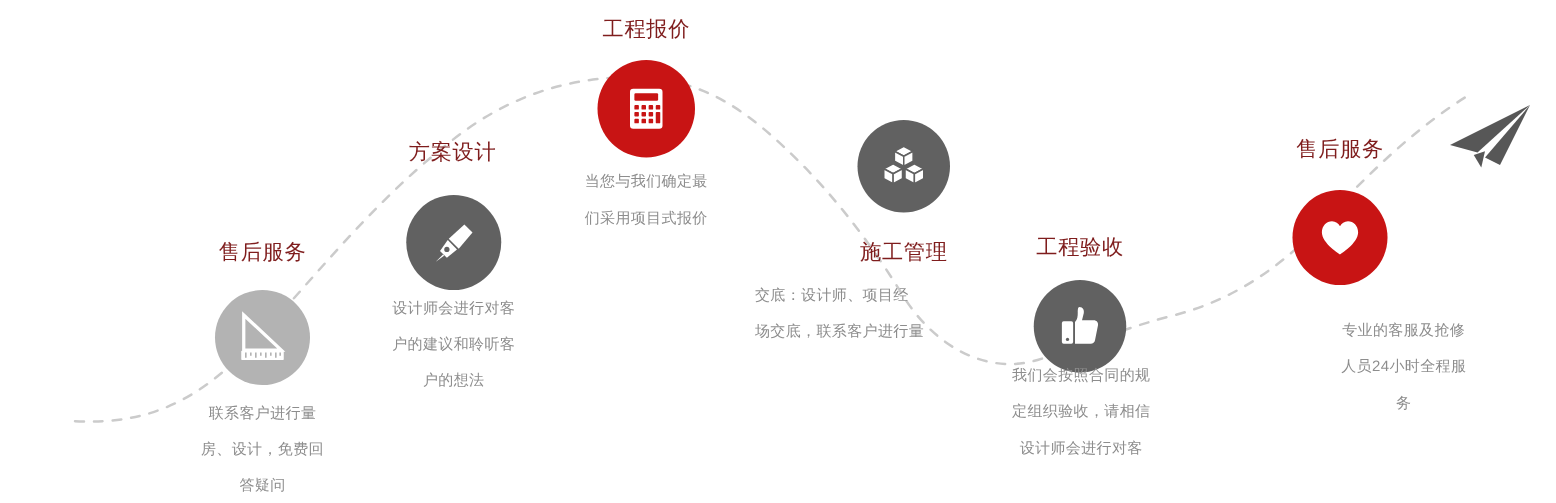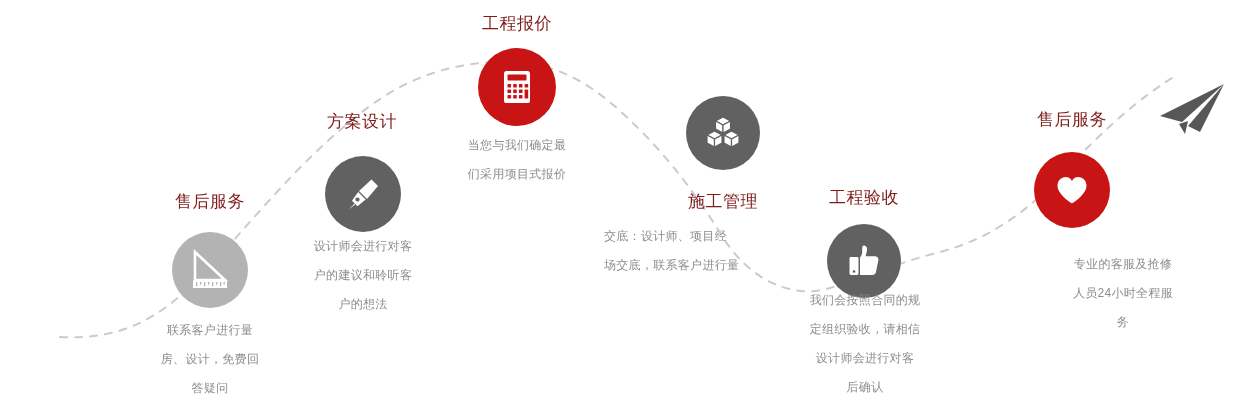--- a/index.html
+++ b/index.html
@@ -199,21 +199,20 @@
                    C20 16.5 20.2 14 20.2 11 C20.2 8.8 20.3 6.5 21.5 6.5 Z"></path>
           <rect x="7.5" y="18" width="9" height="18" rx="1.4"></rect>
           <circle cx="12" cy="32.5" r="1.3" fill="#616161"></circle>
         </g>
       </svg>
     </div>
     <div class="step-desc" style="left:772px; top:286px; width:186px;text-align:center;">
       <div>我们会按照合同的规</div>
       <div>定组织验收，请相信</div>
       <div>设计师会进行对客</div>
-      <div>后确认</div>
     </div>
   </div>
 
   <div class="step">
     <div class="step-title" style="left:992px; top:110px; width:160px;">售后服务</div>
     <div class="step-icon" style="left:1034px; top:152px; width:76px; height:76px; background:#c81414;">
       <svg width="44" height="44" viewBox="0 0 44 44">
         <path d="M22 35.5 C22 35.5 7.5 26.8 7.5 17.8
                  C7.5 12.6 11.3 9 15.6 9
                  C18.5 9 20.8 10.7 22 12.9

